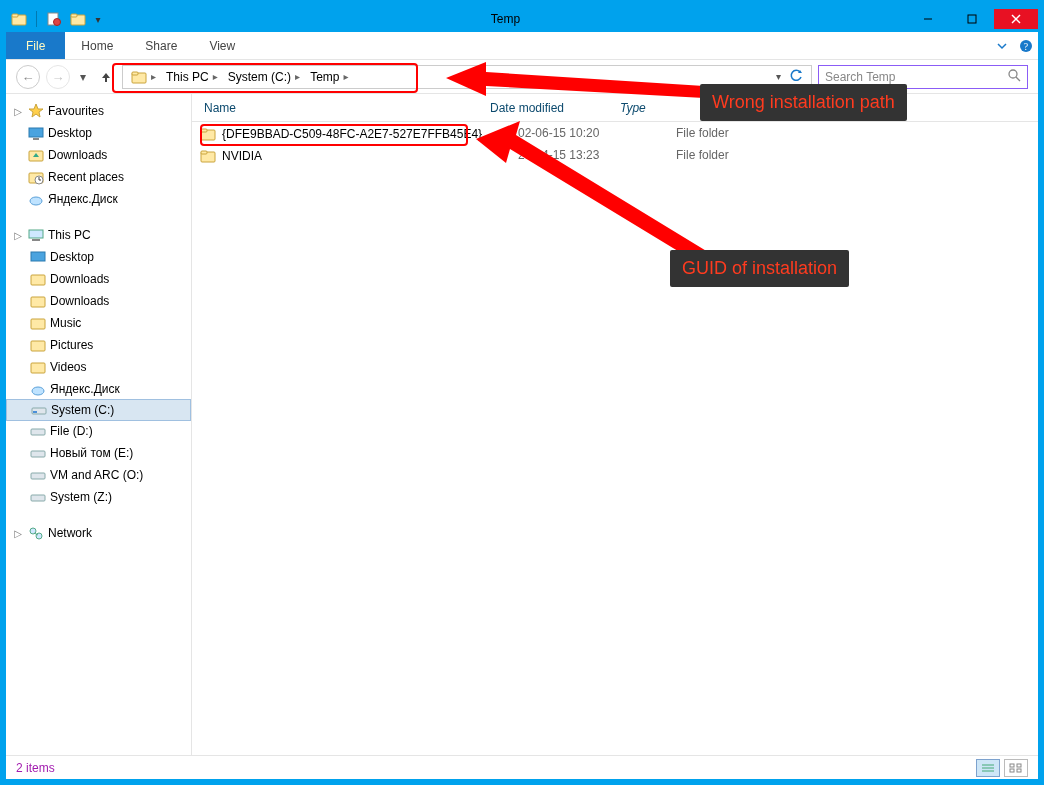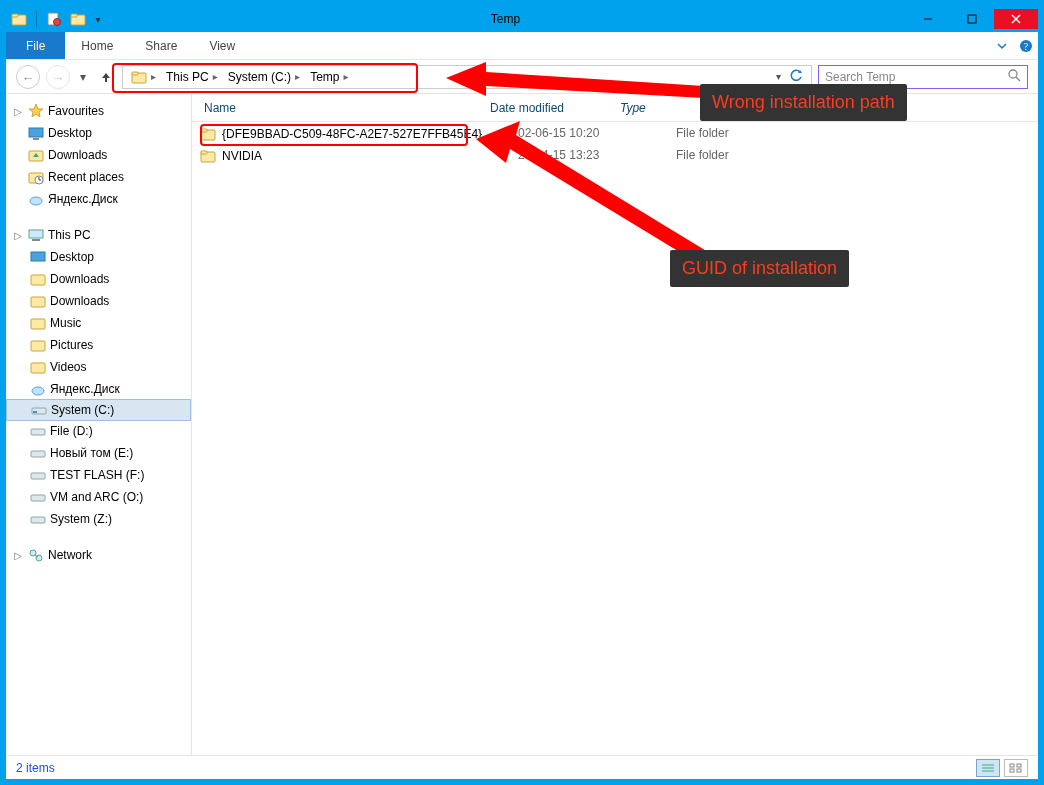--- a/index.html
+++ b/index.html
@@ -54,21 +54,21 @@
   .col-name { width:290px; padding-left:4px; }
   .col-date { width:130px; }
   .col-type { width:120px;font-style:italic; }
   .filelist { flex:1; padding:4px 0 0 0; position:relative; }
   .row { display:flex; align-items:flex-start; height:22px; padding-left:8px;gap:28px; }
   .row .cell-name { width:290px; display:flex; align-items:center; gap:6px; }
   .row .cell-date { width:130px; color:#666; }
   .row .cell-type { width:120px; color:#666; }
 
   
-  .status { height:24px; border-top:1px solid #e5e5e5; display:flex; align-items:center; padding:0 10px; color:#1d4ed8; }
+  .status { height:24px; border-top:1px solid #e5e5e5; display:flex; align-items:center; padding:0 10px; color:#a21caf; }
   .status .right { margin-left:auto; display:flex; gap:4px; }
   .view-btn { width:24px; height:18px; border:1px solid #bbb; display:flex; align-items:center; justify-content:center; font-size:10px; color:#555; }
   .view-btn.active { background:#cde6f7; border-color:#7da2ce; }
 
   
   .anno-overlay { position:absolute; inset:0; pointer-events:none; }
   .red-box { position:absolute; border:2px solid #ff0000; border-radius:4px; }
   .anno-label { position:absolute; background:#333; color:#ff3b1f; padding:8px 12px; font-size:18px; border-radius:2px; }
   .arrow { position:absolute; }
 
@@ -337,28 +337,20 @@
                 </svg>
               </span>
               <span>Новый том (E:)</span>
             </div>
           <div class="tree-row l1b">
               <span class="ico">
                 <svg width="16" height="16">
                   <rect x="1" y="6" width="14" height="6" rx="1" fill="#dfe6ec" stroke="#8aa"></rect>
                 </svg>
               </span>
-              <span>TEST FLASH (F:)</span>
-            </div>
-          <div class="tree-row l1b">
-              <span class="ico">
-                <svg width="16" height="16">
-                  <rect x="1" y="6" width="14" height="6" rx="1" fill="#dfe6ec" stroke="#8aa"></rect>
-                </svg>
-              </span>
               <span>VM and ARC (O:)</span>
             </div>
           <div class="tree-row l1b">
               <span class="ico">
                 <svg width="16" height="16">
                   <rect x="1" y="6" width="14" height="6" rx="1" fill="#dfe6ec" stroke="#8aa"></rect>
                 </svg>
               </span>
               <span>System (Z:)</span>
             </div>

